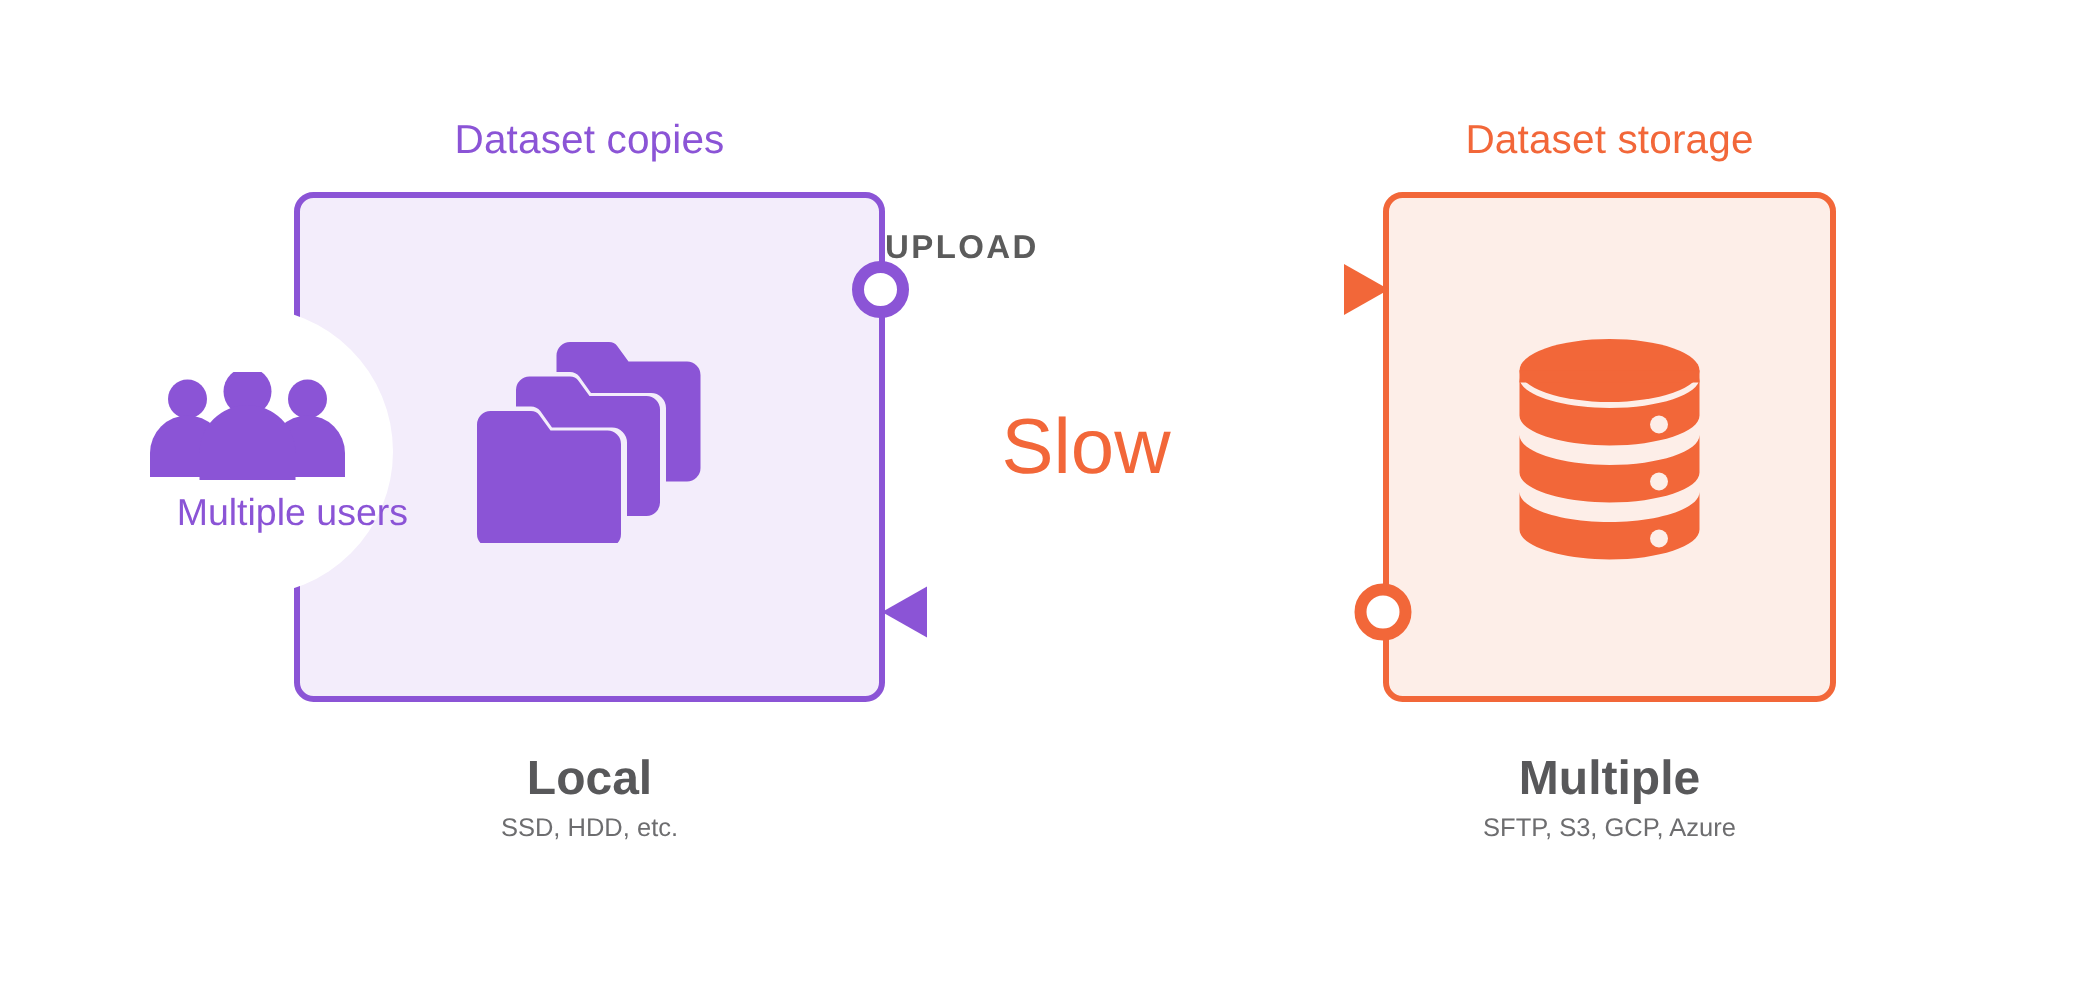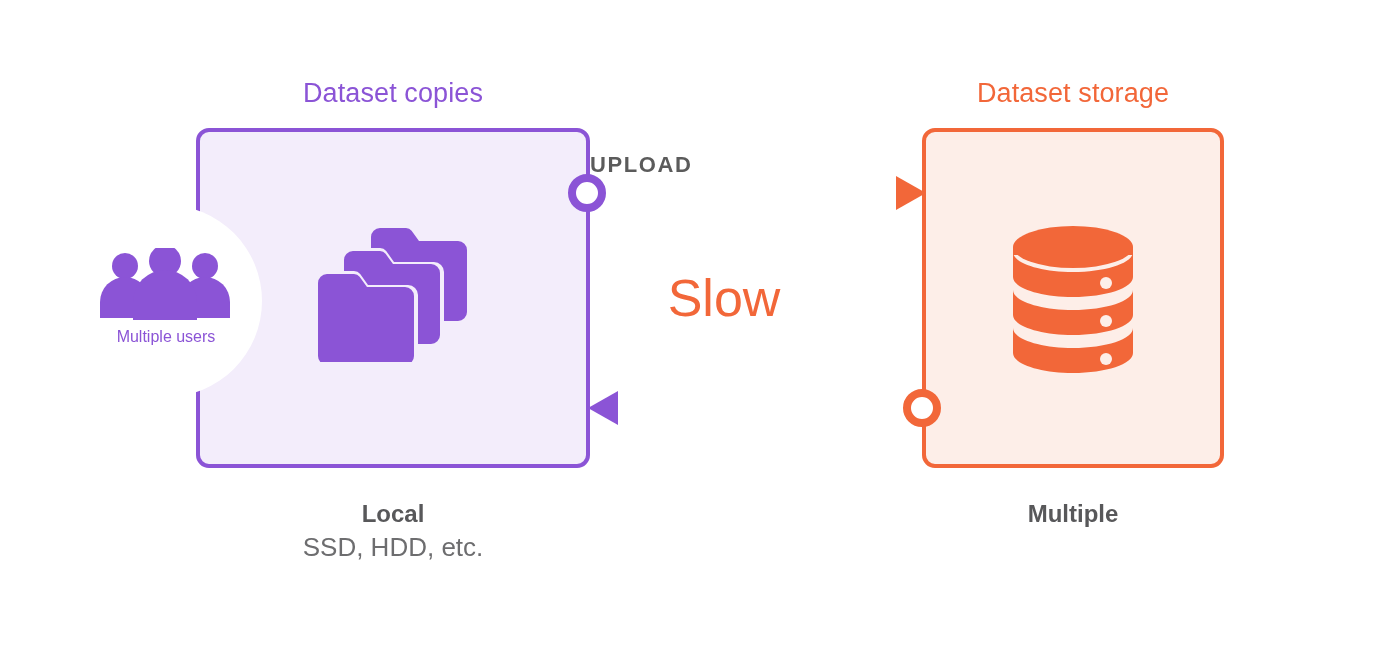--- a/index.html
+++ b/index.html
@@ -96,22 +96,22 @@
     left: 100px;
     top: 248px;
     width: 130px;
     height: 72px;
   }
   #users-label {
     position: absolute;
     left: 60px;
     top: 328px;
     width: 212px;
-    text-align: center;
-    font-size: 16px;
+    text-align: right;
+    font-size: 25px;
     font-weight: 400;
     color: #8b54d6;
     white-space: nowrap;
   }
 
   
   #arrows {
     position: absolute;
     left: 0;
     top: 0;
@@ -152,29 +152,29 @@
   }
 
   
   .caption {
     position: absolute;
     text-align: center;
     white-space: nowrap;
   }
   .caption .caption-title {
     display: block;
-    font-size: 24px;
+    font-size: 32px;
     font-weight: 700;
     color: #58585a;
     line-height: 1.15;
   }
   .caption .caption-sub {
     display: block;
     margin-top: 5px;
-    font-size: 26px;
+    font-size: 17px;
     font-weight: 400;
     color: #6d6d6f;
     line-height: 1.15;
   }
   #local-caption {
     left: 196px;
     width: 394px;
     top: 500px;
   }
   #external-caption {
@@ -280,15 +280,16 @@
 
   <div id="slow-label">Slow</div>
 
   <div class="caption" id="local-caption">
     <span class="caption-title">Local</span>
     <span class="caption-sub">SSD, HDD, etc.</span>
   </div>
 
   <div class="caption" id="external-caption">
     <span class="caption-title">Multiple</span>
+    <span class="caption-sub">SFTP, S3, GCP, Azure</span>
   </div>
 
 </div>
 
 </body></html>

